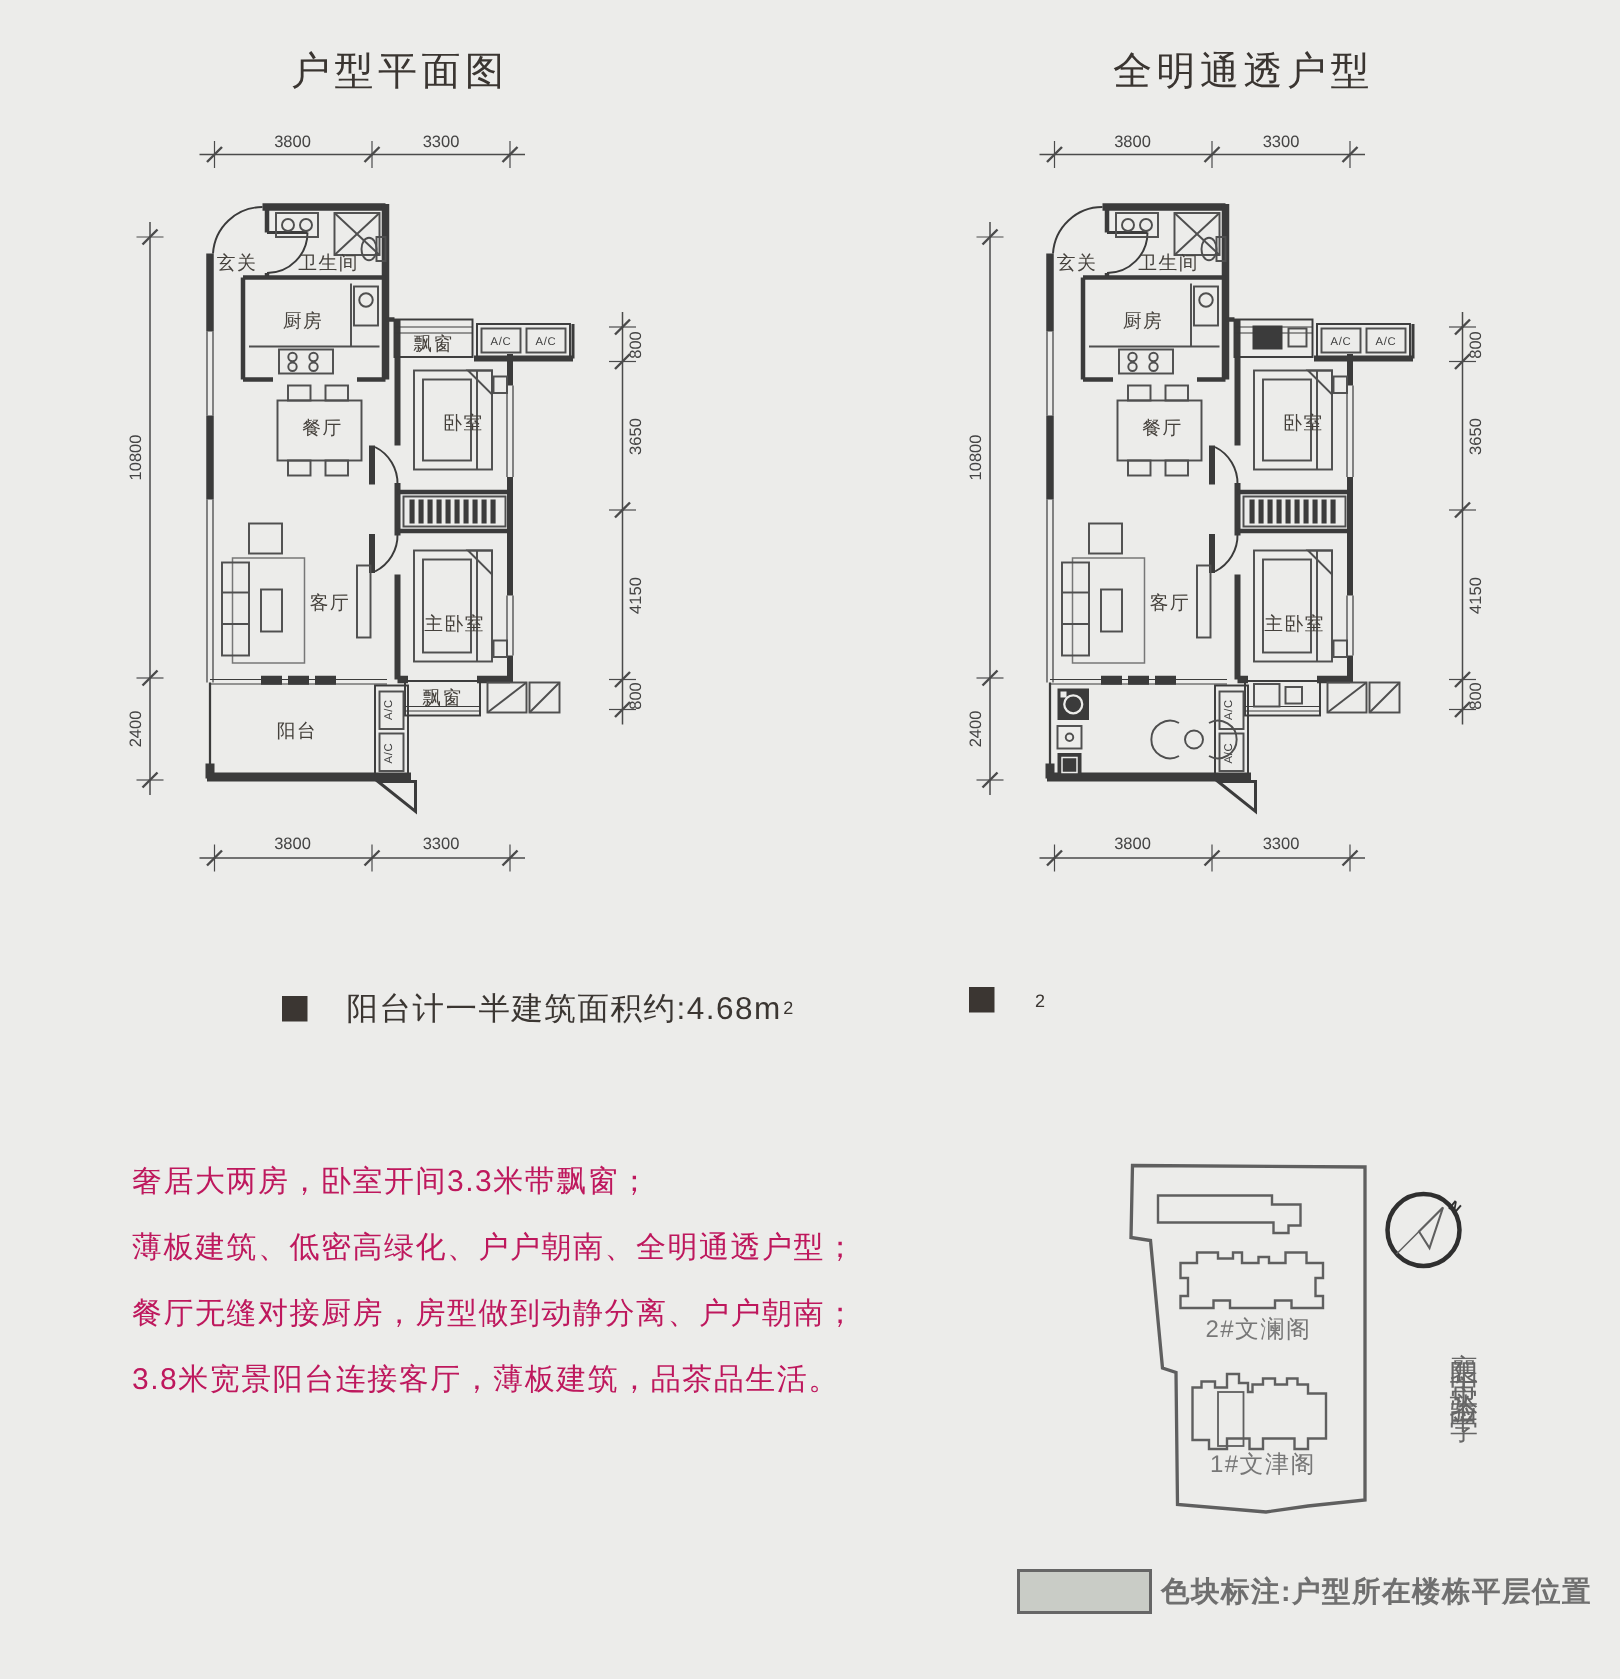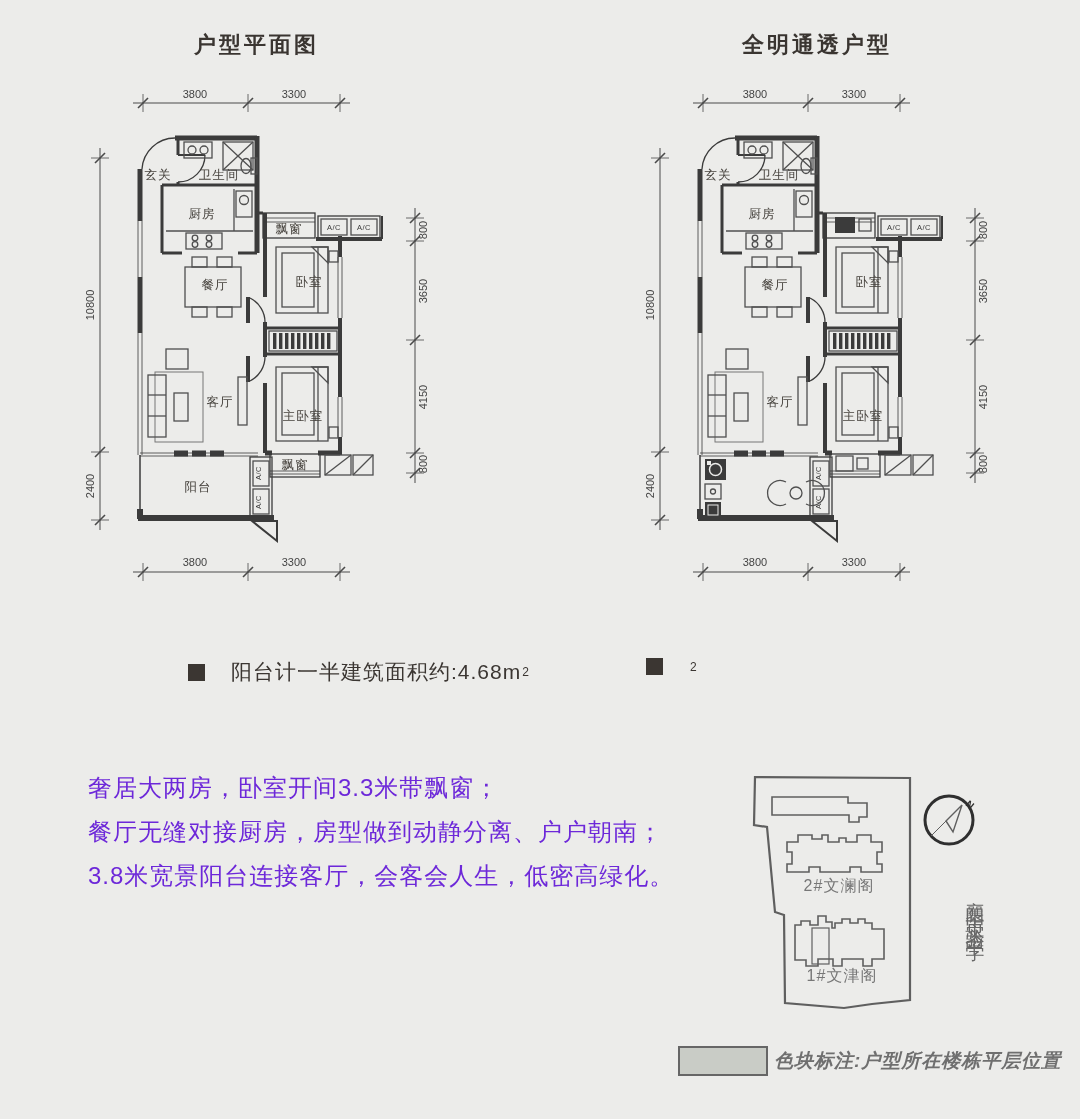--- a/index.html
+++ b/index.html
@@ -1,28 +1,28 @@
 <!DOCTYPE html>
 <html><head>
 <meta charset="utf-8">
 <style>
   html,body{margin:0;padding:0;}
   body{width:1080px;height:1119px;background:#ececea;position:relative;
        font-family:"Liberation Sans",sans-serif;overflow:hidden;}
   .abs{position:absolute;}
-  .title{font-size:22px;font-weight:bold;color:#3a3531;letter-spacing:3px;}
+  .title{font-size:26px;font-weight:normal;color:#3a3531;letter-spacing:3px;}
   .plan-slot{width:390px;height:505px;text-align:right;}
   .note{display:flex;align-items:center;font-size:21px;color:#3b3632;letter-spacing:1px;padding-left:16px;}
   .note .sq{width:17px;height:17px;background:#3b3632;display:inline-block;margin-right:26px;}
   .note sup{font-size:12px;margin-left:1px;}
-  .desc{color:#6d28d9;font-size:24px;line-height:44px;letter-spacing:1px;}
+  .desc{color:#be185d;font-size:20px;line-height:44px;letter-spacing:1px;}
   .school{writing-mode:vertical-rl;font-size:19px;color:#666;letter-spacing:7px;}
   .legend{display:flex;align-items:center;}
   .legend .swatch{width:86px;height:26px;background:#c9ccc6;border:2px solid #666;margin-right:6px;}
-  .legend .ltext{font-size:19px;color:#6f6f6f;font-weight:bold;letter-spacing:1px;font-style:italic;}
+  .legend .ltext{font-size:19px;color:#6f6f6f;font-weight:bold;letter-spacing:1px;}
   
   .wall{stroke:#3b3b3b;fill:none;stroke-linecap:butt;}
   .w6{stroke-width:6}.w5{stroke-width:5}.w4{stroke-width:4}.w3{stroke-width:3}.w2{stroke-width:2}
   .thin{stroke-width:1.3}.hair{stroke-width:0.8}
   .fur{stroke:#4f4f4f;fill:none;stroke-width:1.3;}
   .furl{stroke:#777;fill:none;stroke-width:1;}
   .dk{fill:#3b3b3b;stroke:none;}
   .dim line{stroke:#4a4a4a;stroke-width:1;}
   .dim .slash{stroke-width:1.6;}
   .dim .guide{stroke-width:0.8;}
@@ -511,22 +511,23 @@
   <span>阳台计一半建筑面积约:4.68m</span>
     <sup>2</sup>
 </div>
 <div class="abs note" style="left:630px;top:658px">
   <span class="sq"></span>
     <sup>2</sup>
 </div>
 
 <div class="abs desc" style="left:88px;top:766px">
   <div>奢居大两房，卧室开间3.3米带飘窗；</div>
+  <div>薄板建筑、低密高绿化、户户朝南、全明通透户型；</div>
   <div>餐厅无缝对接厨房，房型做到动静分离、户户朝南；</div>
-  <div>3.8米宽景阳台连接客厅，会客会人生，低密高绿化。</div>
+  <div>3.8米宽景阳台连接客厅，薄板建筑，品茶品生活。</div>
 </div>
 
 <svg class="abs site" style="left:722px;top:760px" viewBox="0 0 340 300" width="340" height="300">
   <path d="M 33,17 L 188,18 L 188,240 L 150,244 L 122,248 L 63,243 L 62,155 L 53,152 L 45,67 L 32,65 Z" stroke-width="2.2"></path>
   <path d="M 50,37 H 126 V 43 H 145 V 57 H 137 V 62 H 127 V 55 H 50 Z" stroke-width="1.6"></path>
   <path d="M 65,112 V 104 H 70 V 92 H 65 V 82 H 76 V 75 H 90 V 79 H 100 V 75 H 106 V 82 H 117 V 78 H 124 V 82 H 135 V 75 H 149 V 82 H 160 V 92 H 155 V 104 H 160 V 112 H 139 V 107 H 128 V 112 H 98 V 107 H 87 V 112 Z" stroke-width="1.6"></path>
   <text class="sitelabel" x="117" y="131" style="font-size:16px">2#文澜阁</text>
   <path d="M 73,200 V 165 H 79 V 161 H 88 V 165 H 96 V 156 H 104 V 162 H 110 V 168 H 113 V 163 H 120 V 159 H 128 V 163 H 136 V 159 H 143 V 163 H 150 V 169 H 162 V 199 H 150 V 206 H 141 V 199 H 120 V 206 H 111 V 199 H 96 V 206 H 84 V 200 Z" stroke-width="1.6"></path>
   <rect x="90" y="168" width="17" height="36" fill="#c3c7c3" stroke-width="1.2"></rect>
   <text class="sitelabel" x="120" y="221" style="font-size:16px">1#文津阁</text>

